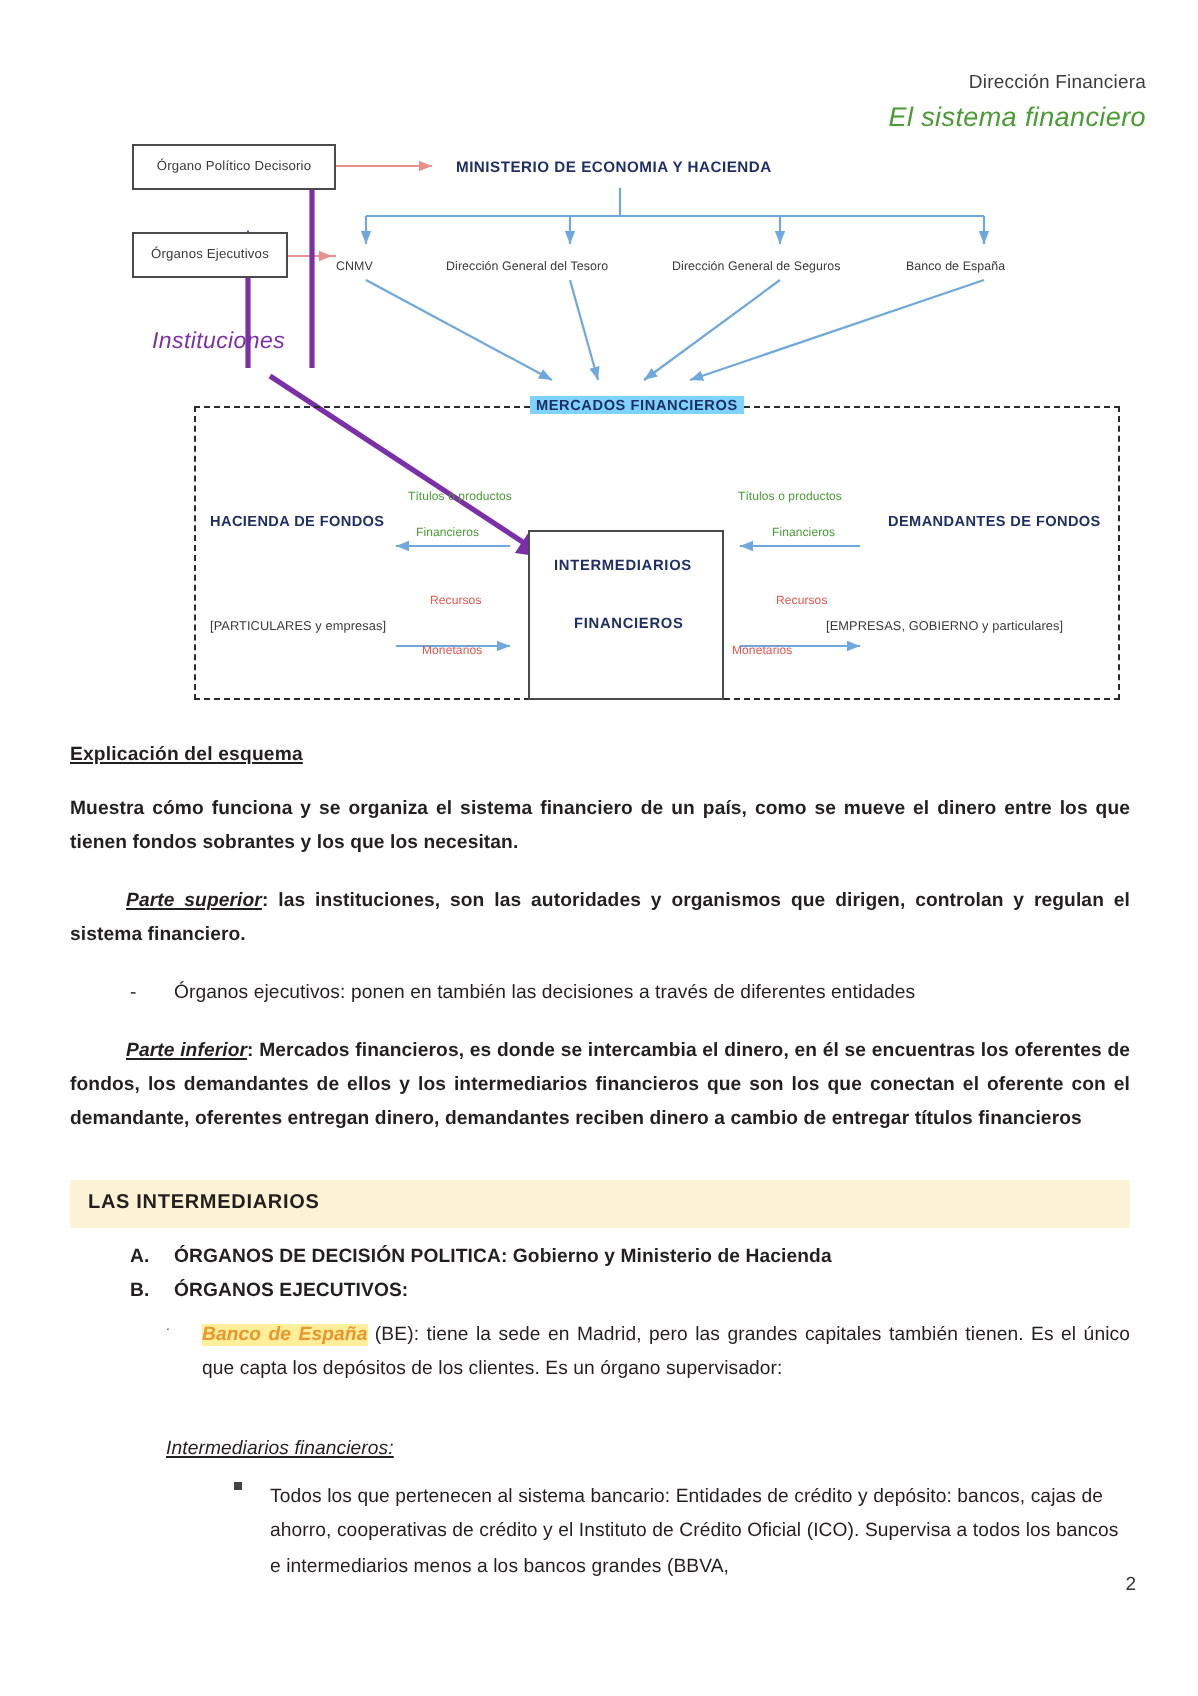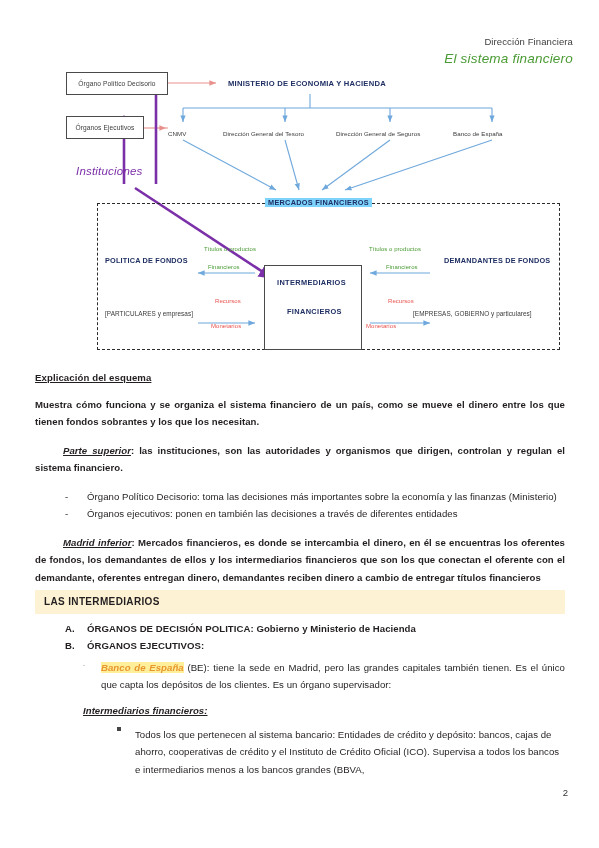--- a/index.html
+++ b/index.html
@@ -108,21 +108,21 @@
     font-weight:normal; text-align:justify; letter-spacing:.05px;
   }
   ul.dotlist > li > .mk {
     position:absolute; left:0; top:-1px; font-size:7px; color:#555;
   }
   .hl-orange {
     background:#ffef9a; color:#e8962e; font-weight:bold; font-style:italic;
   }
   .sublabel {
     font-size:9.6px; font-style:italic; text-decoration:underline;
-    margin:12px 0 0 0; padding-left:48px; letter-spacing:.05px;font-weight:bold;
+    margin:26px 0 0 0; padding-left:48px; letter-spacing:.05px;
   }
   ul.sqlist { list-style:none; margin:10px 0 0 0; padding:0 0 0 82px; }
   ul.sqlist > li {
     font-size:9.6px; line-height:1.82; position:relative; padding-left:18px;
     text-align:left; letter-spacing:.05px;
   }
   ul.sqlist > li > .mk {
     position:absolute; left:0; top:1px; width:4px; height:4px;
     background:#444;
   }
@@ -198,21 +198,21 @@
     <div class="dlabel t-organismo" style="left:168px; top:70px;">CNMV</div>
     <div class="dlabel t-organismo" style="left:223px; top:70px;">Dirección General del Tesoro</div>
     <div class="dlabel t-organismo" style="left:336px; top:70px;">Dirección General de Seguros</div>
     <div class="dlabel t-organismo" style="left:453px; top:70px;">Banco de España</div>
 
     <div class="dlabel t-instituciones" style="left:76px; top:105px;">Instituciones</div>
 
     <div class="dashbox" style="left:97px; top:143px; width:463px; height:147px;"></div>
     <div class="dlabel t-mercados" style="left:265px; top:138px;">MERCADOS FINANCIEROS</div>
 
-    <div class="dlabel t-side" style="left:105px; top:196px;">POLITICA DE FONDOS</div>
+    <div class="dlabel t-side" style="left:105px; top:196px;">HACIENDA DE FONDOS</div>
     <div class="dlabel t-sub" style="left:105px; top:250px;">[PARTICULARES y empresas]</div>
 
     <div class="dlabel t-side" style="left:444px; top:196px;">DEMANDANTES DE FONDOS</div>
     <div class="dlabel t-sub" style="left:413px; top:250px;">[EMPRESAS, GOBIERNO y particulares]</div>
 
     <div class="interbox" style="left:264px; top:205px; width:98px; height:85px;"></div>
     <div class="dlabel t-inter" style="left:277px; top:218px;">INTERMEDIARIOS</div>
     <div class="dlabel t-inter" style="left:287px; top:247px;">FINANCIEROS</div>
 
     <div class="dlabel t-green" style="left:204px; top:186px;">Títulos o productos</div>
@@ -227,25 +227,24 @@
   </div>
 
   <div class="body">
     <div class="h-expl">Explicación del esquema</div>
 
     <p class="para">Muestra cómo funciona y se organiza el sistema financiero de un país, como se mueve el dinero entre los que tienen fondos sobrantes y los que los necesitan.</p>
 
     <p class="para"><span class="it-u">Parte superior</span><span>: las instituciones, son las autoridades y organismos que dirigen, controlan y regulan el sistema financiero.</span></p>
 
     <ul class="dashlist">
-      <li>Órgano Político Decisorio: toma las decisiones más importantes sobre la economía y las finanzas (Ministerio)</li>
       <li>Órganos ejecutivos: ponen en también las decisiones a través de diferentes entidades</li>
     </ul>
 
-    <p class="para"><span class="it-u">Madrid inferior</span><span>: Mercados financieros, es donde se intercambia el dinero, en él se encuentras los oferentes de fondos, los demandantes de ellos y los intermediarios financieros que son los que conectan el oferente con el demandante, oferentes entregan dinero, demandantes reciben dinero a cambio de entregar títulos financieros</span></p>
+    <p class="para"><span class="it-u">Parte inferior</span><span>: Mercados financieros, es donde se intercambia el dinero, en él se encuentras los oferentes de fondos, los demandantes de ellos y los intermediarios financieros que son los que conectan el oferente con el demandante, oferentes entregan dinero, demandantes reciben dinero a cambio de entregar títulos financieros</span></p>
   </div>
 
   <div class="band"></div>
   <div class="band-txt">LAS INTERMEDIARIOS</div>
 
   <div class="sect">
     <ol class="alpha">
       <li>
         <span class="mk">A.</span>
         <span>ÓRGANOS DE DECISIÓN POLITICA: Gobierno y Ministerio de Hacienda</span>

